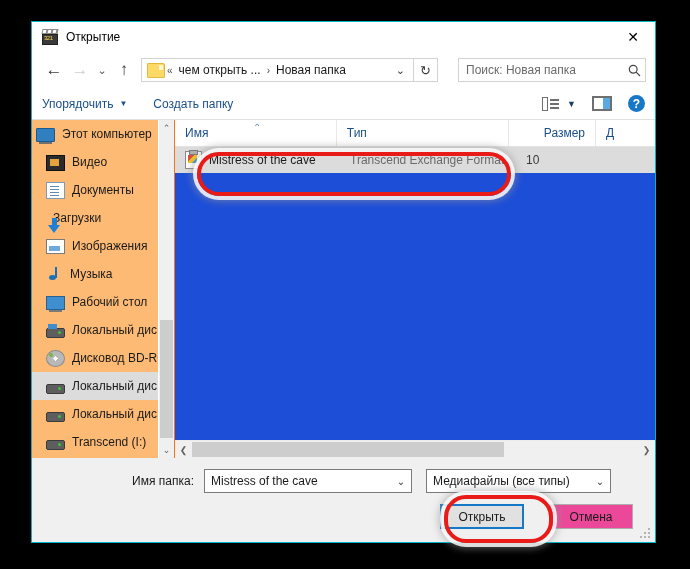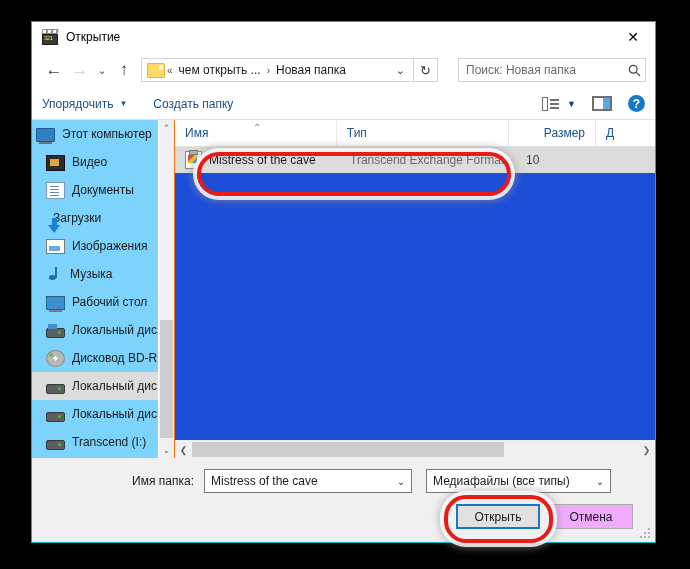--- a/index.html
+++ b/index.html
@@ -284,21 +284,21 @@
   
   .body {
     flex: 1 1 auto;
     display: flex;
     background: #ffffff;
     min-height: 0;
     position: relative;
   }
   .sidebar {
     width: 142px;
-    background: #7dd3fc;
+    background: #fdba74;
     flex: 0 0 auto;
     position: relative;
     overflow: hidden;
   }
   .side-item {
     height: 28px;
     display: flex;
     align-items: center;
     padding-left: 14px;
     font-size: 12px;
@@ -517,28 +517,28 @@
     display: flex; align-items: center; justify-content: center;
     font-size: 10px; color: #3b3b3b;
     flex: 0 0 auto;
   }
   .buttons-row {
     display: flex;
     align-items: flex-start;
     justify-content: flex-end;
     padding-right: 22px;
     margin-top: 10px;
-    gap: 9px;
+    gap: 25px;
   }
   .btn {
     width: 84px;
     height: 25px;
     font-size: 12px;
     color: #1a1a1a;
-    background: #f0abfc;
+    background: #ec4899;
     border: 1px solid #adadad;
     display: flex;
     align-items: center;
     justify-content: center;
     cursor: default;
     box-sizing: border-box;
   }
   .btn.default {
     border: 2px solid #1878c8;
     background: #e1e1e1;

